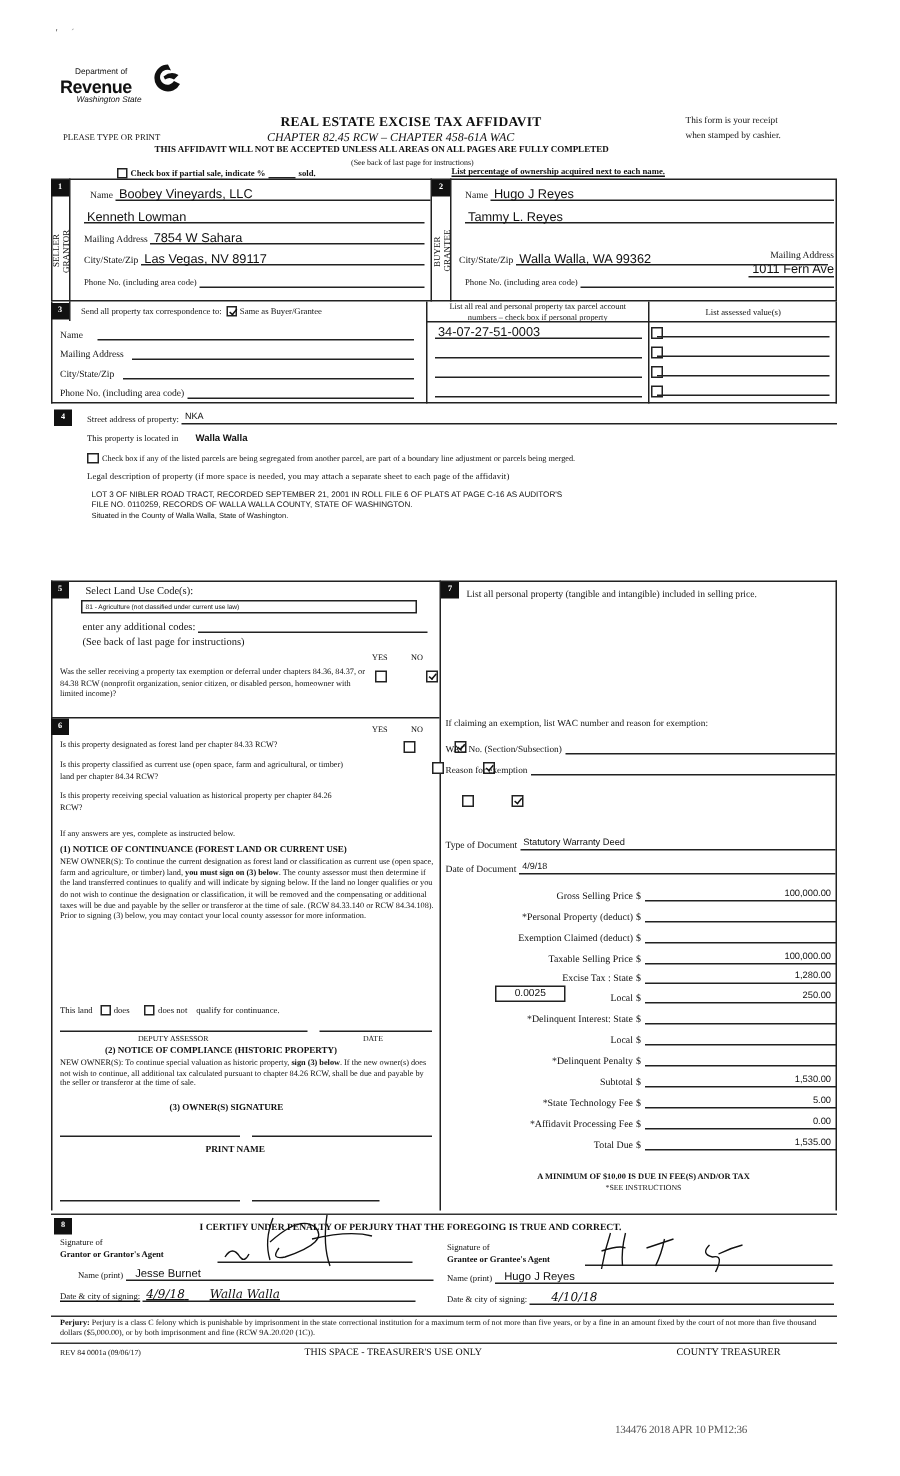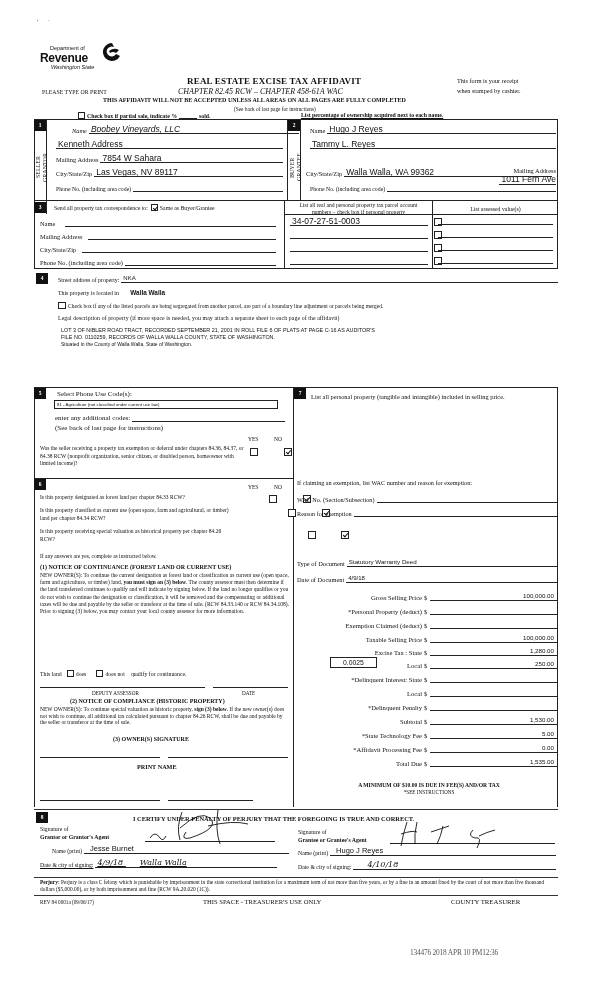--- a/index.html
+++ b/index.html
@@ -61,26 +61,26 @@
 <div class="abs box" style="left:34px;top:119px;width:524px;height:82px;"></div>
 <div class="abs" style="left:287px;top:119px;width:1px;height:82px;background:#222;"></div>
 
 
 <div class="num" style="left:34px;top:120px;">1</div>
 <div class="abs" style="left:46px;top:119px;width:1px;height:82px;background:#222;"></div>
 <div class="vtext" style="left:35px;top:140px;height:55px;">
   <span>SELLER</span><br>
   <span>GRANTOR</span>
 </div>
-<div class="row" style="left:72px;top:124px;width:227px;font-style:italic;">
+<div class="row" style="left:60px;top:124px;width:227px;">
   <span class="lbl">Name</span>
   <span class="val hand">Boobey Vineyards, LLC</span>
 </div>
 <div class="row" style="left:56px;top:139px;width:227px;">
-  <span class="val hand" style="margin-left:0;">Kenneth Address</span>
+  <span class="val hand" style="margin-left:0;">Kenneth Lowman</span>
 </div>
 <div class="row" style="left:56px;top:153px;width:227px;">
   <span class="lbl">Mailing Address</span>
   <span class="val hand">7854 W Sahara</span>
 </div>
 <div class="row" style="left:56px;top:167px;width:227px;">
   <span class="lbl">City/State/Zip</span>
   <span class="val hand">Las Vegas, NV 89117</span>
 </div>
 <div class="row" style="left:56px;top:182px;width:227px;">
@@ -192,21 +192,21 @@
   <div>FILE NO. 0110259, RECORDS OF WALLA WALLA COUNTY, STATE OF WASHINGTON.</div>
   <div style="font-size:5px;">Situated in the County of Walla Walla, State of Washington.</div>
 </div>
 
 
 <div class="abs box" style="left:34px;top:387px;width:524px;height:420px;border-bottom:none;"></div>
 <div class="abs" style="left:293px;top:387px;width:1px;height:420px;background:#222;"></div>
 
 
 <div class="num" style="left:34px;top:388px;">5</div>
-<div class="abs" style="left:57px;top:390px;font-size:7px;">Select Phone Use Code(s):</div>
+<div class="abs" style="left:57px;top:390px;font-size:7px;">Select Land Use Code(s):</div>
 <div class="abs box sans" style="left:54px;top:400px;width:224px;height:9px;font-size:4.4px;padding-left:2px;line-height:7px;border-width:1.2px;">81 - Agriculture (not classified under current use law)</div>
 <div class="row" style="left:55px;top:412px;width:230px;font-size:7px;">
   <span class="lbl">enter any additional codes:</span>
   <span class="val"></span>
 </div>
 <div class="abs" style="left:55px;top:424px;font-size:7px;">(See back of last page for instructions)</div>
 <div class="abs" style="left:248px;top:436px;font-size:5.5px;">YES</div>
 <div class="abs" style="left:274px;top:436px;font-size:5.5px;">NO</div>
 <div class="abs" style="left:40px;top:445px;width:205px;font-size:5.5px;line-height:7.5px;">Was the seller receiving a property tax exemption or deferral under chapters 84.36, 84.37, or 84.38 RCW (nonprofit organization, senior citizen, or disabled person, homeowner with limited income)?</div>
 <span class="abs cb" style="left:250px;top:447px;width:8px;height:8px;"></span>

